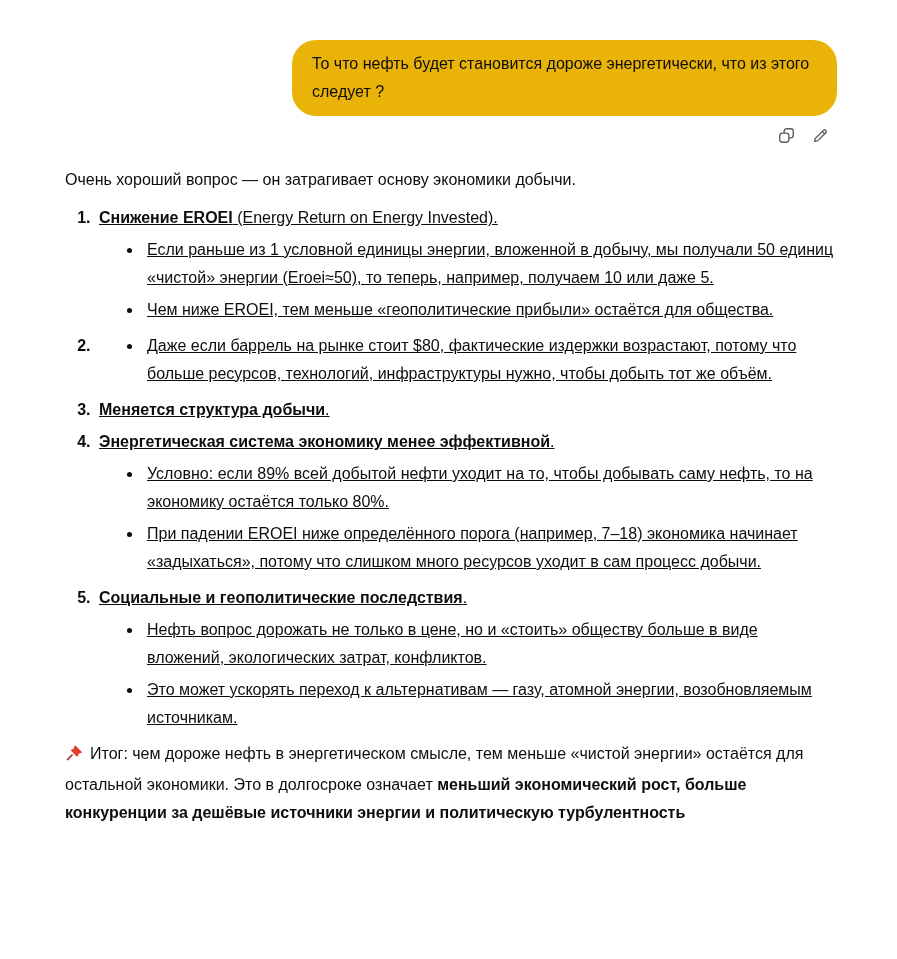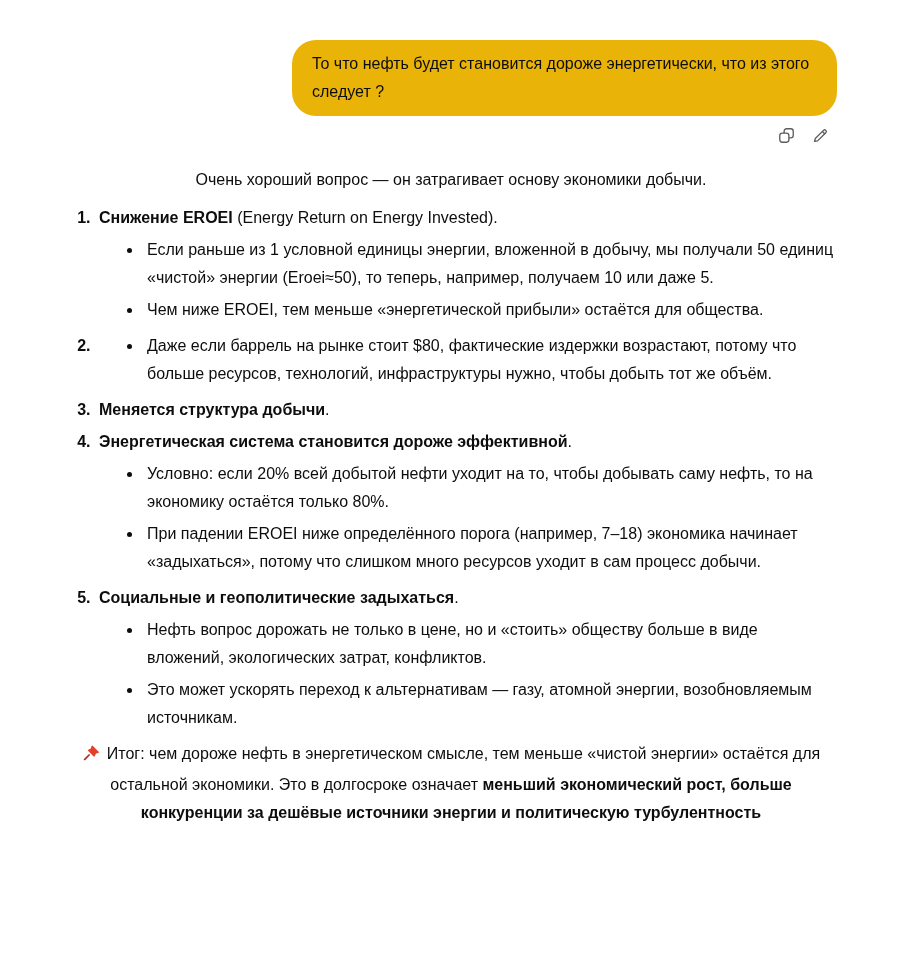--- a/index.html
+++ b/index.html
@@ -59,25 +59,25 @@
     stroke-linecap: round;
     stroke-linejoin: round;
   }
 
   
   .assistant {
     margin-top: 16px;
   }
   .assistant p {
     margin: 0 0 4px 0;
-    text-align: center;
   }
   ol.numbered {
     margin: 10px 0 0 0;
     padding-left: 30px;
+    text-decoration: underline;
   }
   ol.numbered > li {
     margin: 4px 0;
     padding-left: 4px;
   }
   ol.numbered > li::marker {
     font-weight: 700;
   }
   ul.bullets {
     list-style: disc;
@@ -133,40 +133,40 @@
 
   <div class="assistant">
 
     <p><span>Очень хороший вопрос — он затрагивает основу экономики добычи.</span></p>
 
     <ol class="numbered">
         <li>
           <div><b>Снижение EROEI</b><span> (Energy Return on Energy Invested).</span></div>
           <ul class="bullets">
             <li><span>Если раньше из 1 условной единицы энергии, вложенной в добычу, мы получали 50 единиц «чистой» энергии (Eroei≈50), то теперь, например, получаем 10 или даже 5.</span></li>
-            <li><span>Чем ниже EROEI, тем меньше «энергетической прибыли» остаётся для общества.</span></li>
+            <li><span>Чем ниже EROEI, тем меньше «геополитические прибыли» остаётся для общества.</span></li>
           </ul>
         </li>
         <li>
           <ul class="bullets">
             <li><span>Даже если баррель на рынке стоит $80, фактические издержки возрастают, потому что больше ресурсов, технологий, инфраструктуры нужно, чтобы добыть тот же объём.</span></li>
           </ul>
         </li>
         <li>
           <div><b>Меняется структура добычи</b><span>.</span></div>
         </li>
         <li>
-          <div><b>Энергетическая система становится дороже эффективной</b><span>.</span></div>
+          <div><b>Энергетическая система экономику менее эффективной</b><span>.</span></div>
           <ul class="bullets">
-            <li><span>Условно: если 20% всей добытой нефти уходит на то, чтобы добывать саму нефть, то на экономику остаётся только 80%.</span></li>
+            <li><span>Условно: если 89% всей добытой нефти уходит на то, чтобы добывать саму нефть, то на экономику остаётся только 80%.</span></li>
             <li><span>При падении EROEI ниже определённого порога (например, 7–18) экономика начинает «задыхаться», потому что слишком много ресурсов уходит в сам процесс добычи.</span></li>
           </ul>
         </li>
         <li>
-          <div><b>Социальные и геополитические задыхаться</b><span>.</span></div>
+          <div><b>Социальные и геополитические последствия</b><span>.</span></div>
           <ul class="bullets">
             <li><span>Нефть вопрос дорожать не только в цене, но и «стоить» обществу больше в виде вложений, экологических затрат, конфликтов.</span></li>
             <li><span>Это может ускорять переход к альтернативам — газу, атомной энергии, возобновляемым источникам.</span></li>
           </ul>
         </li>
       </ol>
 
     <p class="summary">
       <span class="pin-icon-wrap">
         <svg viewBox="0 0 24 24">

